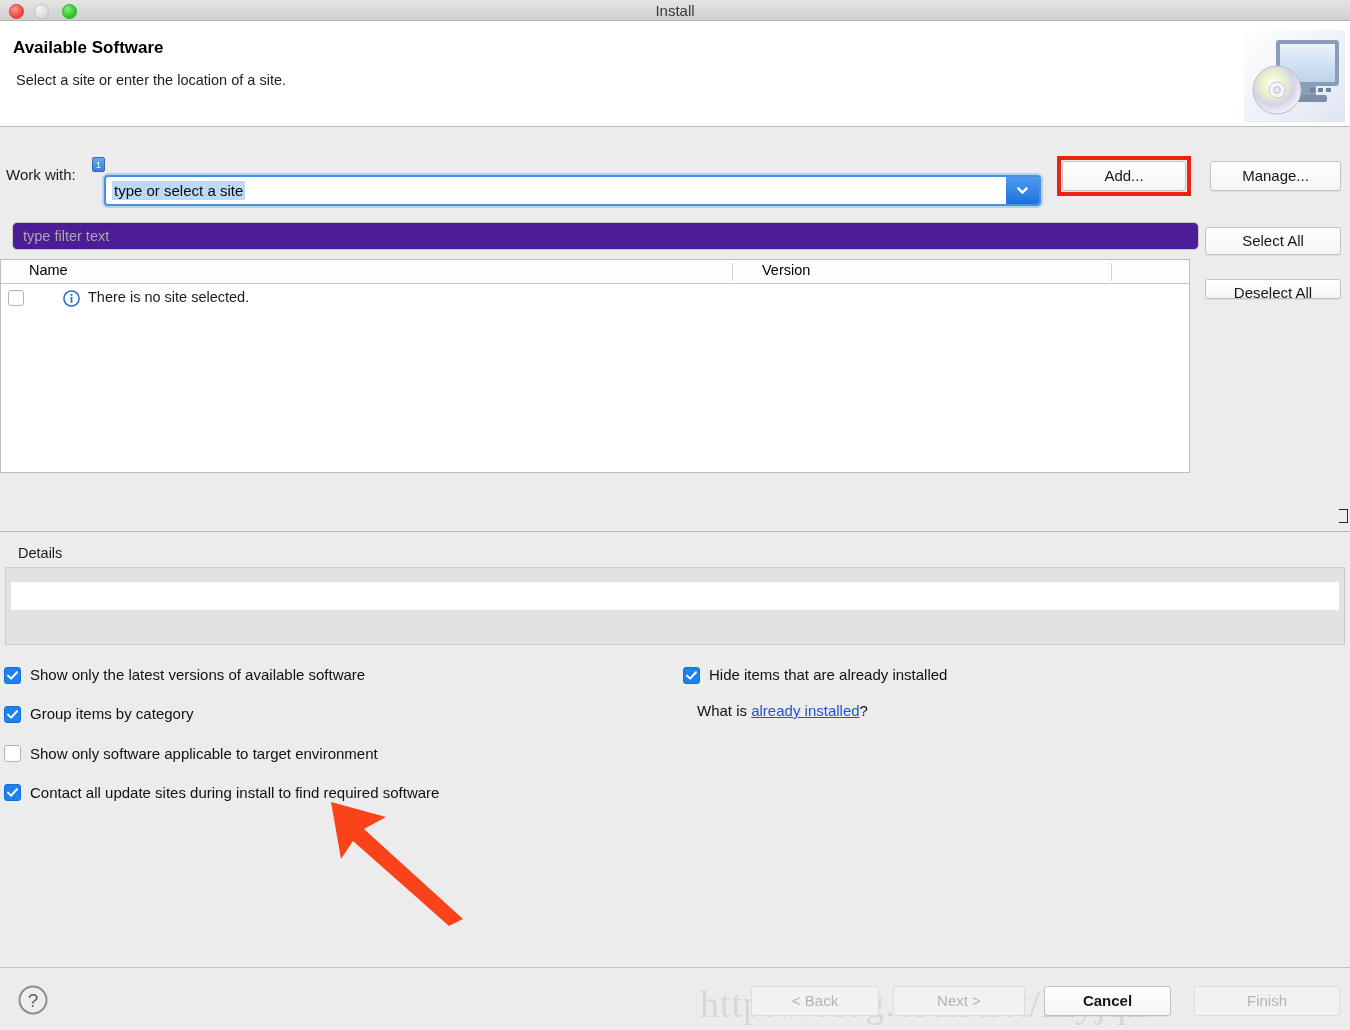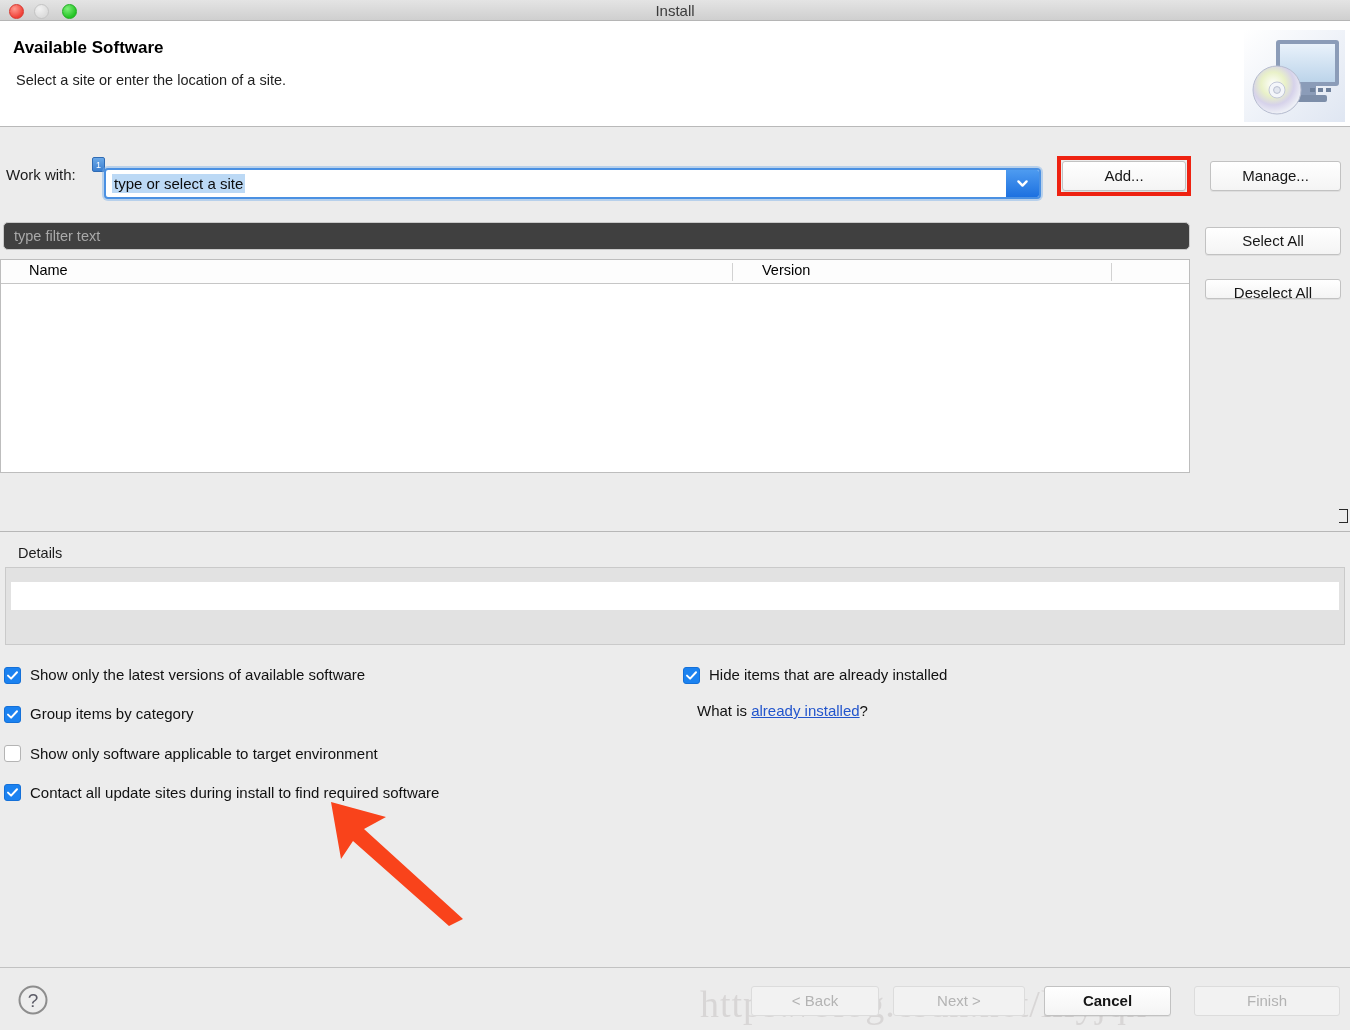--- a/index.html
+++ b/index.html
@@ -88,21 +88,21 @@
     border: 1px solid #2f6bb4;
     border-radius: 2px;
     color: #fff;
     font-size: 9px;
     line-height: 15px;
     text-align: center;
     box-sizing: border-box;
   }
   .combo {
     position: absolute;
-    left: 104px; top: 168px;
+    left: 104px; top: 175px;
     width: 937px; height: 31px;
     background: #ffffff;
     border: 2px solid #4a90e2;
     border-radius: 4px;
     box-sizing: border-box;
     box-shadow: 0 0 0 2px rgba(120,175,235,0.45);
   }
   .combo-text {
     position: absolute;
     left: 6px; top: 4px;
@@ -148,23 +148,23 @@
     border: 4px solid #ee2211;
     box-sizing: border-box;
   }
   .btn-manage  { left: 1210px; top: 161px; width: 131px; height: 30px; line-height: 28px; }
   .btn-selall  { left: 1205px; top: 227px; width: 136px; height: 28px; line-height: 26px; }
   .btn-deselall{ left: 1205px; top: 279px; width: 136px; height: 20px; line-height: 26px; }
 
   
   .filter {
     position: absolute;
-    left: 3px; top: 222px;
+    left: 12px; top: 222px;
     width: 1187px; height: 28px;
-    background: #404040;
+    background: #4c1d95;
     border: 1px solid #c9c9c9;
     border-radius: 5px;
     box-sizing: border-box;
   }
   .filter-text {
     position: absolute;
     left: 10px; top: 5px;
     font-size: 14.5px;
     color: #a9a9a9;
   }
@@ -419,20 +419,31 @@
 <div class="btn btn-selall">Select All</div>
 <div class="btn btn-deselall">Deselect All</div>
 
 <div class="table">
   <div class="table-head">
     <span class="th th-name">Name</span>
     <span class="th th-version">Version</span>
     <span class="col-sep sep-1"></span>
     <span class="col-sep sep-2"></span>
   </div>
+  <div class="table-row">
+    <span class="row-check"></span>
+    <span class="info-icon">
+      <svg width="17" height="17" viewBox="0 0 17 17">
+        <circle cx="8.5" cy="8.5" r="7.6" fill="#ffffff" stroke="#2f6fc0" stroke-width="1.5"></circle>
+        <rect x="7.6" y="6.8" width="1.8" height="6" fill="#2f6fc0"></rect>
+        <rect x="7.6" y="3.8" width="1.8" height="2" fill="#2f6fc0"></rect>
+      </svg>
+    </span>
+    <span class="row-label">There is no site selected.</span>
+  </div>
 </div>
 
 <div class="grip-mark"></div>
 
 <div class="details-sep"></div>
 <div class="details-label">Details</div>
 <div class="details-panel">
   <div class="details-field"></div>
 </div>
 

